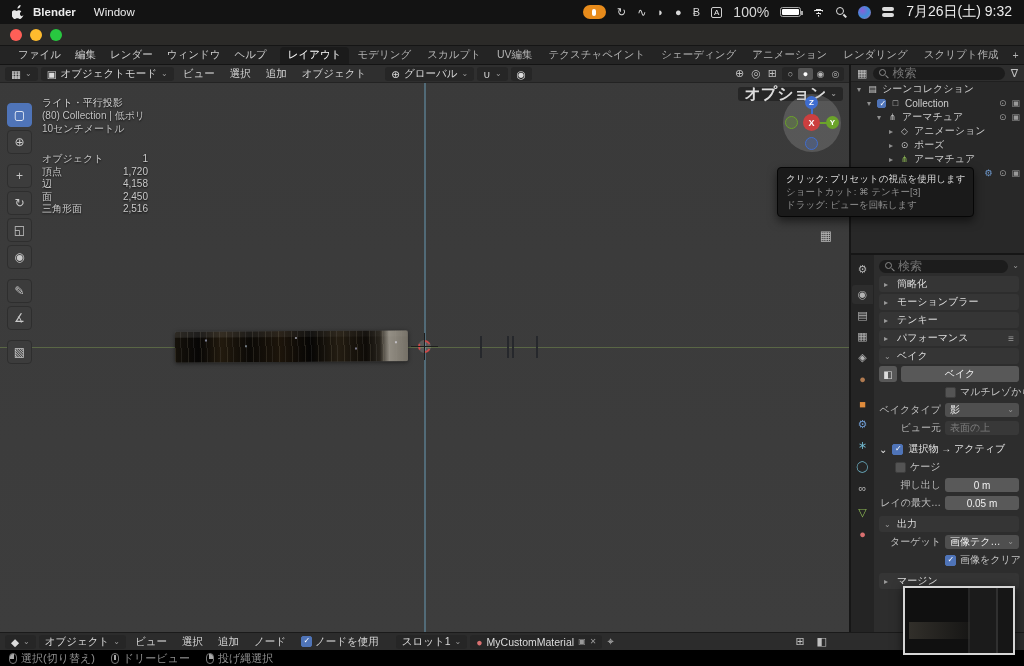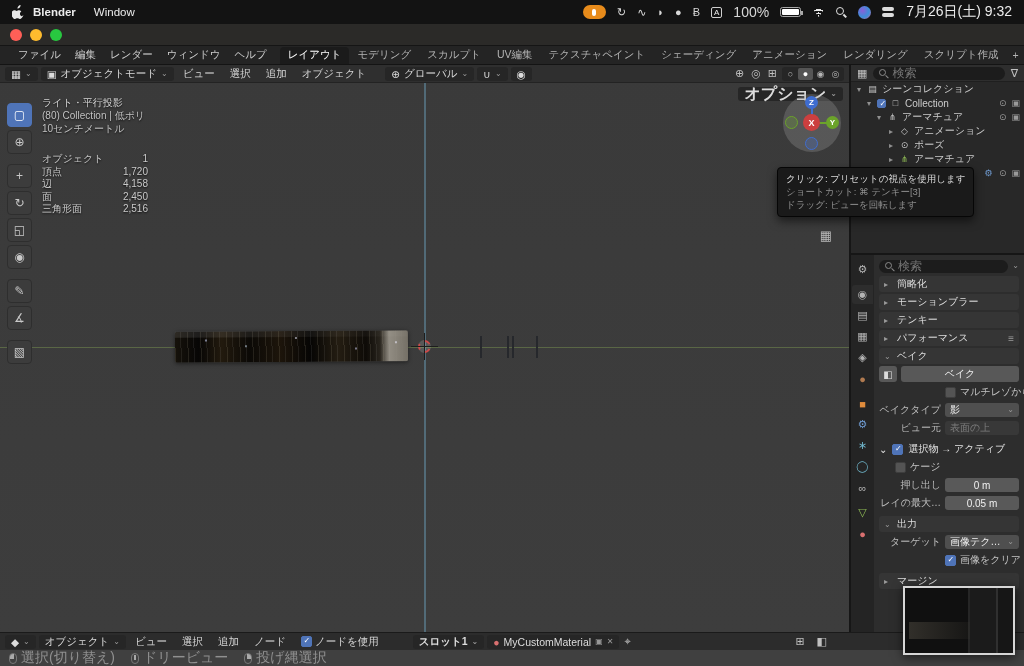--- a/index.html
+++ b/index.html
@@ -130,21 +130,21 @@
 .btnw{flex:1;background:#585858;border-radius:3px;height:16px;display:flex;align-items:center;justify-content:center;color:#f2f2f2;}
 .iconbtn{width:18px;height:16px;background:#585858;border-radius:3px;display:flex;align-items:center;justify-content:center;font-size:10px;color:#ddd;flex-shrink:0;}
 .subh{display:flex;align-items:center;gap:5px;height:16px;color:#e3e3e3;flex-shrink:0;}
 .mt{margin-top:3px;}
 
 
 #node-header{position:absolute;top:632px;left:0;width:1024px;height:18px;background:#2c2c2c;border-top:1px solid #1a1a1a;display:flex;align-items:center;gap:3px;padding:0 5px;font-size:10.5px;z-index:7;}
 .nh-right{margin-left:auto;margin-right:190px;display:flex;gap:8px;align-items:center;}
 
 
-#statusbar{position:absolute;top:650px;left:0;width:1024px;height:16px;background:#404040;display:flex;align-items:center;gap:16px;padding:0 9px;font-size:14px;color:#909090;z-index:7;}
+#statusbar{position:absolute;top:650px;left:0;width:1024px;height:16px;background:#000000;display:flex;align-items:center;gap:16px;padding:0 9px;font-size:11px;color:#909090;z-index:7;}
 .sb-item{display:flex;align-items:center;gap:4px;}
 .mouse{width:8px;height:11px;border:1px solid #777;border-radius:4px;position:relative;display:inline-block;flex-shrink:0;}
 .mouse::before{content:"";position:absolute;background:#aaa;}
 .mouse.left::before{left:0;top:0;width:4px;height:5px;border-radius:3px 0 0 0;}
 .mouse.mid::before{left:2.5px;top:1px;width:2px;height:5px;}
 .mouse.right::before{right:0;top:0;width:4px;height:5px;border-radius:0 3px 0 0;}
 
 
 #preview{position:absolute;left:903px;top:586px;width:112px;height:69px;border:2px solid #d6d6d6;z-index:80;box-shadow:0 2px 10px rgba(0,0,0,.6);background:linear-gradient(90deg,#101010 0 58%,#262626 58% 60%,#1b1b1b 60% 84%,#303030 84% 86%,#161616 86%);}
 #preview::before{content:"";position:absolute;left:4%;right:40%;top:52%;height:26%;background:linear-gradient(90deg,rgba(150,140,120,.25),rgba(60,58,50,.15));}
@@ -492,21 +492,21 @@
   <span class="wbtn">
     <span>オブジェクト</span>
     <span class="carat">⌄</span>
   </span>
   <span class="hmenu">ビュー</span>
   <span class="hmenu">選択</span>
   <span class="hmenu">追加</span>
   <span class="hmenu">ノード</span>
   <span class="cb checked" style="margin-left:6px;"></span>
   <span style="color:#d6d6d6;">ノードを使用</span>
-  <span class="wbtn" style="margin-left:31px;font-weight:bold;">
+  <span class="wbtn" style="margin-left:14px;">
     <span>スロット1</span>
     <span class="carat">⌄</span>
   </span>
   <span class="wbtn">
     <span class="c-red">●</span>
     <span>MyCustomMaterial</span>
     <span class="carat">▣</span>
     <span class="carat">✕</span>
   </span>
   <span class="hicon">⌖</span>

